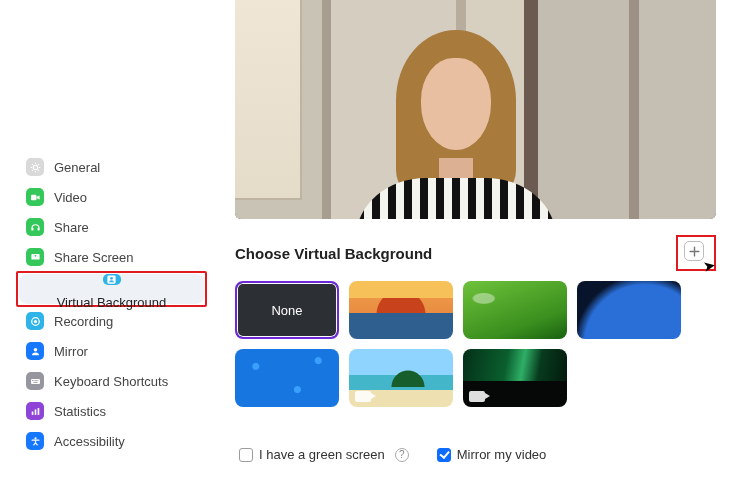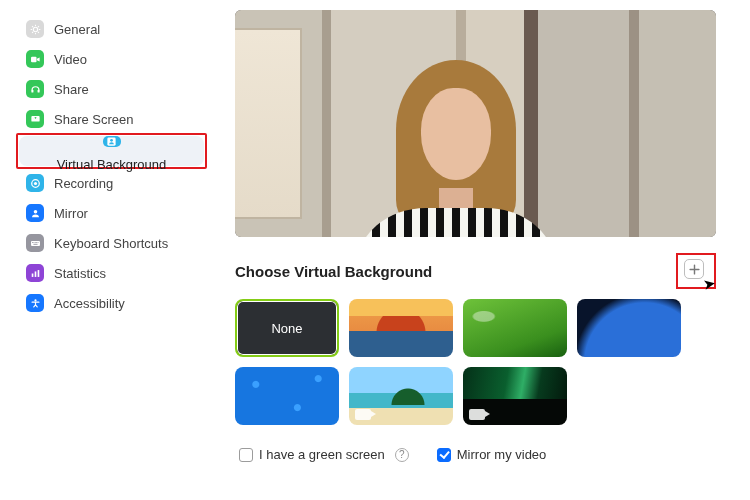--- a/index.html
+++ b/index.html
@@ -30,21 +30,21 @@
     background: #ff5f57;
   }
   .title {
     position: absolute;
     left: 0; right: 0;
     text-align: center;
     font-weight: 600;
     font-size: 14px;
     pointer-events: none;
   }
-  .body { display: flex; height: calc(500px - 34px); }
+  .body { display: flex; height: calc(500px - 34px); align-items: flex-end; }
   .sidebar {
     width: 215px;
     padding: 14px 10px 10px 18px;
   }
   .side-item {
     display: flex;
     align-items: center;
     gap: 10px;
     height: 30px;
     padding: 0 8px;
@@ -169,21 +169,21 @@
     border-radius: 8px;
     position: relative;
     cursor: pointer;
     overflow: hidden;
   }
   .thumb.none {
     background: #2c2f33;
     color: #fff;
     display: flex; align-items: center; justify-content: center;
     font-size: 13px;
-    border: 2px solid #84cc16;
+    border: 2px solid #6d28d9;
     box-shadow: 0 0 0 1px #fff inset;
   }
   .t-bridge { background:
     linear-gradient(180deg,#f7c15a 0 30%, transparent 30%),
     linear-gradient(180deg, transparent 55%, #2e5f8f 55%),
     radial-gradient(circle at 50% 58%, #c8421c 0 24px, transparent 25px),
     linear-gradient(180deg,#f0a24b,#e27a3a);
   }
   .t-grass { background:
     radial-gradient(ellipse at 20% 30%, #fff6 0 10px, transparent 12px),
@@ -218,21 +218,21 @@
   }
   .vid-badge::after {
     content:""; position:absolute; right:-5px; top:2px;
     border-left: 5px solid #ffffffdd;
     border-top: 3.5px solid transparent;
     border-bottom: 3.5px solid transparent;
   }
 
   .opts {
     display: flex; align-items: center; gap: 28px;
-    margin-top: 22px;
+    margin-top: 40px;
     padding-left: 4px;
     font-size: 13px;
     color: #333;
   }
   .chk {
     display: inline-flex; align-items: center; gap: 6px;
     cursor: pointer;
   }
   .chk .box {
     width: 14px; height: 14px;

